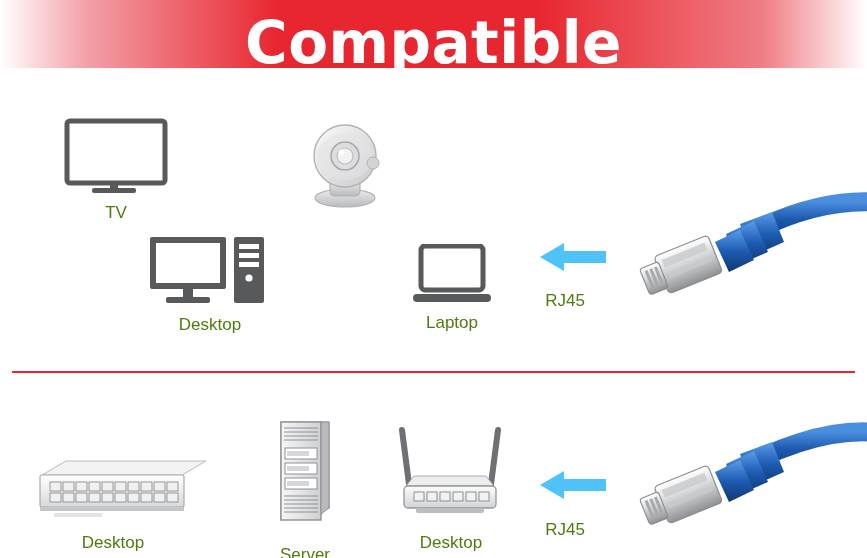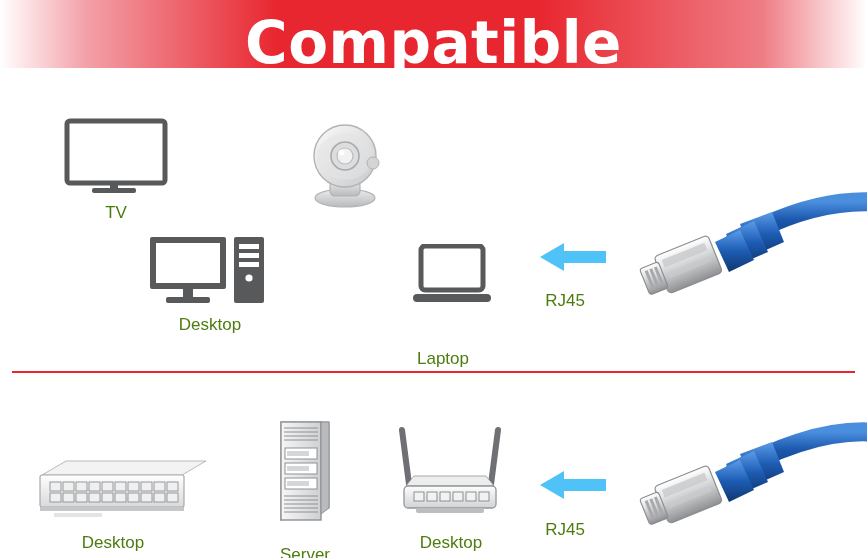--- a/index.html
+++ b/index.html
@@ -143,21 +143,21 @@
     </svg>
   </div>
   <div class="label" style="left:140px; top:315px; width:140px;">Desktop</div>
 
   <div class="icon-box" style="left:413px; top:244px;">
     <svg width="78" height="62" viewBox="0 0 78 62">
       <rect x="8" y="2" width="62" height="44" rx="4" fill="none" stroke="#58595b" stroke-width="5"></rect>
       <rect x="0" y="50" width="78" height="8" rx="4" fill="#58595b"></rect>
     </svg>
   </div>
-  <div class="label" style="left:379px; top:313px; width:128px;margin-top:36px;">Laptop</div>
+  <div class="label" style="left:388px; top:313px; width:128px;">Laptop</div>
 
   <div class="arrow" style="left:540px; top:240px;">
     <svg width="66" height="34" viewBox="0 0 66 34">
       <polygon points="0,17 24,3 24,11 66,11 66,23 24,23 24,31" fill="#4fc3f7"></polygon>
     </svg>
   </div>
 
   <div class="label" style="left:512px; top:291px; width:106px;">RJ45</div>
 
   <div class="icon-box" style="left:622px; top:190px;">

